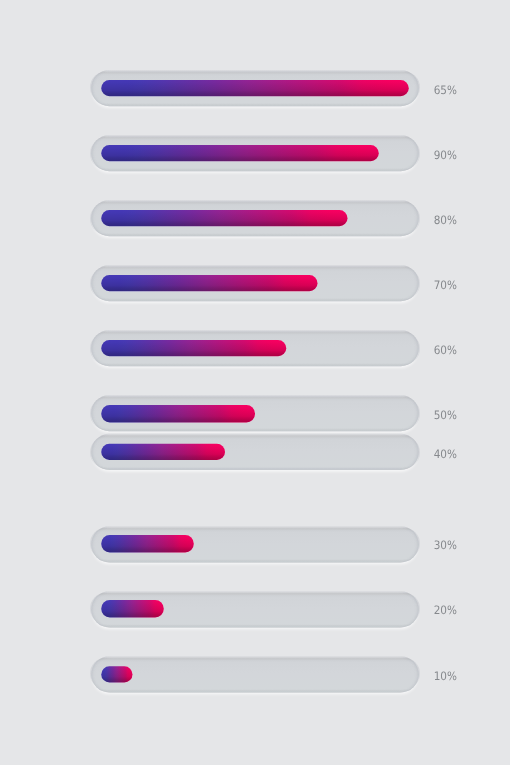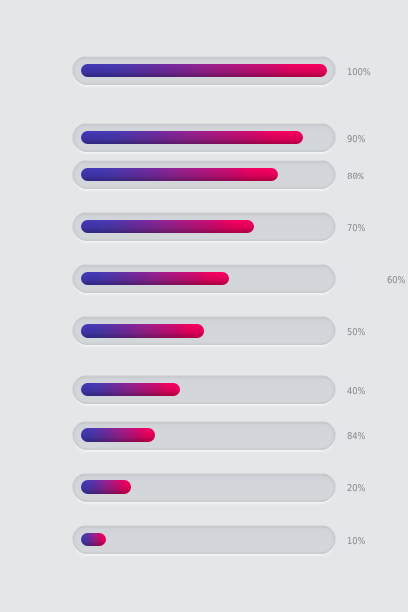--- a/index.html
+++ b/index.html
@@ -5,26 +5,26 @@
 <style>
   html,body{margin:0;padding:0;}
   body{width:408px;height:612px;background:#e5e6e8;
        font-family:"DejaVu Sans Condensed","DejaVu Sans",sans-serif;
        overflow:hidden;-webkit-font-smoothing:antialiased;}
 
   #chart{position:relative;width:408px;height:612px;background:#e5e6e8;}
 
   .row{position:absolute;left:0;width:408px;height:29px;}
   .row:nth-child(1){top:55.90px;}
-  .row:nth-child(2){top:123px;}
-  .row:nth-child(3){top:160.1px;font-family:Liberation Mono, monospace;}
+  .row:nth-child(2){top:108.0px;}
+  .row:nth-child(3){top:160.1px;}
   .row:nth-child(4){top:212.2px;}
   .row:nth-child(5){top:264.3px;}
   .row:nth-child(6){top:316.4px;text-decoration:underline;}
-  .row:nth-child(7){top:375px;}
+  .row:nth-child(7){top:347px;}
   .row:nth-child(8){top:420.6px;}
   .row:nth-child(9){top:472.7px;padding-left:41px;}
   .row:nth-child(10){top:524.8px;}
 
   .track{position:absolute;left:72.5px;top:0;width:262.5px;height:29px;border-radius:14.5px;
     background:linear-gradient(180deg,
        #e9eaec 0%, #e4e5e8 1.6%, #c8cacd 5.8%, #c9cbce 8.8%, #ced1d5 12%, #d1d4d8 17%,
        #d3d6da 48%, #d3d7da 90%, #cdd1d4 96%, #d2d6d9 100%);
     box-shadow: 0 2.2px 2.4px -0.8px rgba(255,255,255,.68),
                 inset 0 0 1.8px 0.2px rgba(150,155,165,.18),
@@ -63,21 +63,21 @@
 
 <div id="chart">
 
   <div class="row">
     <div class="rim" style="background: rgb(212, 214, 218);"></div>
     <div class="track">
       <div class="fill" style="width: 246px; background: linear-gradient(90deg, rgb(69, 57, 183) 0%, rgb(69, 57, 183) 4.3%, rgb(69, 56, 183) 8.4%, rgb(72, 58, 181) 12.8%, rgb(85, 54, 175) 20.6%, rgb(94, 51, 170) 25%, rgb(120, 42, 160) 36.8%, rgb(150, 35, 147) 49%, rgb(177, 24, 132) 61.2%, rgb(212, 10, 111) 77.5%, rgb(226, 6, 106) 81.5%, rgb(237, 3, 101) 84.8%, rgb(244, 1, 98) 89.7%, rgb(248, 0, 97) 93%, rgb(250, 0, 98) 100%);">
         <div class="shade"></div>
       </div>
     </div>
-    <div class="lbl" style="color: rgb(134, 137, 141);">100%</div>
+    <div class="lbl" style="color: rgb(134, 137, 141);">65%</div>
   </div>
 
   <div class="row">
     <div class="rim" style="background: rgb(212, 214, 218);"></div>
     <div class="track">
       <div class="fill" style="width: 221.4px; background: linear-gradient(90deg, rgb(69, 57, 183) 0%, rgb(69, 57, 183) 4.3%, rgb(69, 56, 183) 8.4%, rgb(72, 58, 181) 12.8%, rgb(85, 54, 175) 20.6%, rgb(94, 51, 170) 25%, rgb(120, 42, 160) 36.8%, rgb(150, 35, 147) 49%, rgb(177, 24, 132) 61.2%, rgb(212, 10, 111) 77.5%, rgb(226, 6, 106) 81.5%, rgb(237, 3, 101) 84.8%, rgb(244, 1, 98) 89.7%, rgb(248, 0, 97) 93%, rgb(250, 0, 98) 100%);">
         <div class="shade"></div>
       </div>
     </div>
     <div class="lbl" style="color: rgb(134, 137, 141);">90%</div>
@@ -103,21 +103,21 @@
     <div class="lbl" style="color: rgb(134, 137, 141); text-align: center;">70%</div>
   </div>
 
   <div class="row">
     <div class="rim" style="background: rgb(212, 214, 218);"></div>
     <div class="track">
       <div class="fill" style="width: 147.6px; background: linear-gradient(90deg, rgb(69, 57, 183) 0%, rgb(69, 57, 183) 4.3%, rgb(69, 56, 183) 8.4%, rgb(72, 58, 181) 12.8%, rgb(85, 54, 175) 20.6%, rgb(94, 51, 170) 25%, rgb(120, 42, 160) 36.8%, rgb(150, 35, 147) 49%, rgb(177, 24, 132) 61.2%, rgb(212, 10, 111) 77.5%, rgb(226, 6, 106) 81.5%, rgb(237, 3, 101) 84.8%, rgb(244, 1, 98) 89.7%, rgb(248, 0, 97) 93%, rgb(250, 0, 98) 100%);">
         <div class="shade"></div>
       </div>
     </div>
-    <div class="lbl" style="color: rgb(134, 137, 141); margin-left: 40px;">60%</div>
+    <div class="lbl" style="color: rgb(134, 137, 141);">60%</div>
   </div>
 
   <div class="row">
     <div class="rim" style="background: rgb(212, 214, 218);"></div>
     <div class="track">
       <div class="fill" style="width: 123px; background: linear-gradient(90deg, rgb(69, 57, 183) 0%, rgb(69, 57, 183) 4.3%, rgb(69, 56, 183) 8.4%, rgb(72, 58, 181) 12.8%, rgb(85, 54, 175) 20.6%, rgb(94, 51, 170) 25%, rgb(120, 42, 160) 36.8%, rgb(150, 35, 147) 49%, rgb(177, 24, 132) 61.2%, rgb(212, 10, 111) 77.5%, rgb(226, 6, 106) 81.5%, rgb(237, 3, 101) 84.8%, rgb(244, 1, 98) 89.7%, rgb(248, 0, 97) 93%, rgb(250, 0, 98) 100%);">
         <div class="shade"></div>
       </div>
     </div>
     <div class="lbl" style="color: rgb(134, 137, 141);">50%</div>
@@ -133,21 +133,21 @@
     <div class="lbl" style="color: rgb(134, 137, 141);">40%</div>
   </div>
 
   <div class="row">
     <div class="rim" style="background: rgb(212, 214, 218);"></div>
     <div class="track">
       <div class="fill" style="width: 73.8px; background: linear-gradient(90deg, rgb(69, 57, 183) 0%, rgb(69, 57, 183) 4.3%, rgb(69, 56, 183) 8.4%, rgb(72, 58, 181) 12.8%, rgb(85, 54, 175) 20.6%, rgb(94, 51, 170) 25%, rgb(120, 42, 160) 36.8%, rgb(150, 35, 147) 49%, rgb(177, 24, 132) 61.2%, rgb(212, 10, 111) 77.5%, rgb(226, 6, 106) 81.5%, rgb(237, 3, 101) 84.8%, rgb(244, 1, 98) 89.7%, rgb(248, 0, 97) 93%, rgb(250, 0, 98) 100%);">
         <div class="shade"></div>
       </div>
     </div>
-    <div class="lbl" style="color: rgb(134, 137, 141);">84%</div>
+    <div class="lbl" style="color: rgb(134, 137, 141);">30%</div>
   </div>
 
   <div class="row">
     <div class="rim" style="background: rgb(212, 214, 218);"></div>
     <div class="track">
       <div class="fill" style="width: 49.2px; background: linear-gradient(90deg, rgb(69, 57, 183) 0%, rgb(69, 57, 183) 4.3%, rgb(69, 56, 183) 8.4%, rgb(72, 58, 181) 12.8%, rgb(85, 54, 175) 20.6%, rgb(94, 51, 170) 25%, rgb(120, 42, 160) 36.8%, rgb(150, 35, 147) 49%, rgb(177, 24, 132) 61.2%, rgb(212, 10, 111) 77.5%, rgb(226, 6, 106) 81.5%, rgb(237, 3, 101) 84.8%, rgb(244, 1, 98) 89.7%, rgb(248, 0, 97) 93%, rgb(250, 0, 98) 100%);">
         <div class="shade"></div>
       </div>
     </div>
     <div class="lbl" style="color: rgb(134, 137, 141);">20%</div>

